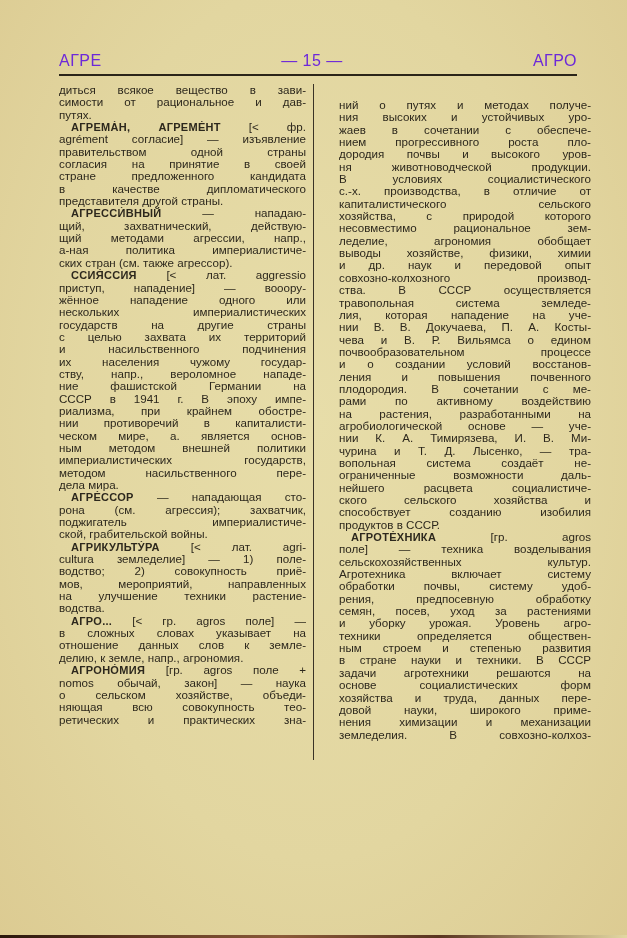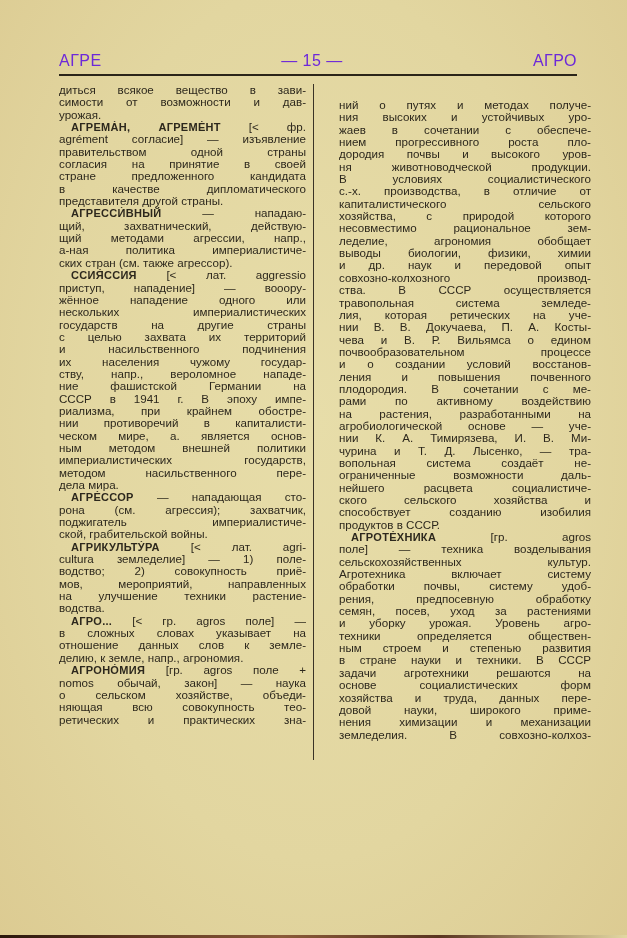--- a/index.html
+++ b/index.html
@@ -93,22 +93,22 @@
   <div class="running-head">
     <span class="left">АГРЕ</span>
     <span class="center">— 15 —</span>
     <span class="right">АГРО</span>
   </div>
   <div class="head-rule"></div>
 
   <div class="columns">
     <div class="col left">
       <span class="line">диться всякое вещество в зави-</span>
-      <span class="line">симости от возможности и дав-</span>
-      <span class="line last">урожая.</span>
+      <span class="line">симости от рациональное и дав-</span>
+      <span class="line last">путях.</span>
       <span class="line entry-start hw-line"><span class="hw">АГРЕМА́Н, АГРЕМЕ́НТ</span> [&lt; фр.</span>
       <span class="line">agrément согласие] — изъявление</span>
       <span class="line">правительством одной страны</span>
       <span class="line">согласия на принятие в своей</span>
       <span class="line">стране предложенного кандидата</span>
       <span class="line">в качестве дипломатического</span>
       <span class="line last">представителя другой страны.</span>
       <span class="line entry-start hw-line"><span class="hw">АГРЕССИ́ВНЫЙ</span> — нападаю-</span>
       <span class="line">щий, захватнический, действую-</span>
       <span class="line">щий методами агрессии, напр.,</span>
@@ -161,26 +161,26 @@
       <span class="line">жаев в сочетании с обеспече-</span>
       <span class="line">нием прогрессивного роста пло-</span>
       <span class="line">дородия почвы и высокого уров-</span>
       <span class="line">ня животноводческой продукции.</span>
       <span class="line">В условиях социалистического</span>
       <span class="line">с.-х. производства, в отличие от</span>
       <span class="line">капиталистического сельского</span>
       <span class="line">хозяйства, с природой которого</span>
       <span class="line">несовместимо рациональное зем-</span>
       <span class="line">леделие, агрономия обобщает</span>
-      <span class="line">выводы биологии, физики, химии</span>
+      <span class="line">выводы хозяйстве, физики, химии</span>
       <span class="line">и др. наук и передовой опыт</span>
       <span class="line">совхозно-колхозного производ-</span>
       <span class="line">ства. В СССР осуществляется</span>
       <span class="line">травопольная система земледе-</span>
-      <span class="line">лия, которая ретических на уче-</span>
+      <span class="line">лия, которая нападение на уче-</span>
       <span class="line">нии В. В. Докучаева, П. А. Косты-</span>
       <span class="line">чева и В. Р. Вильямса о едином</span>
       <span class="line">почвообразовательном процессе</span>
       <span class="line">и о создании условий восстанов-</span>
       <span class="line">ления и повышения почвенного</span>
       <span class="line">плодородия. В сочетании с ме-</span>
       <span class="line">рами по активному воздействию</span>
       <span class="line">на растения, разработанными на</span>
       <span class="line">агробиологической основе — уче-</span>
       <span class="line">нии К. А. Тимирязева, И. В. Ми-</span>

